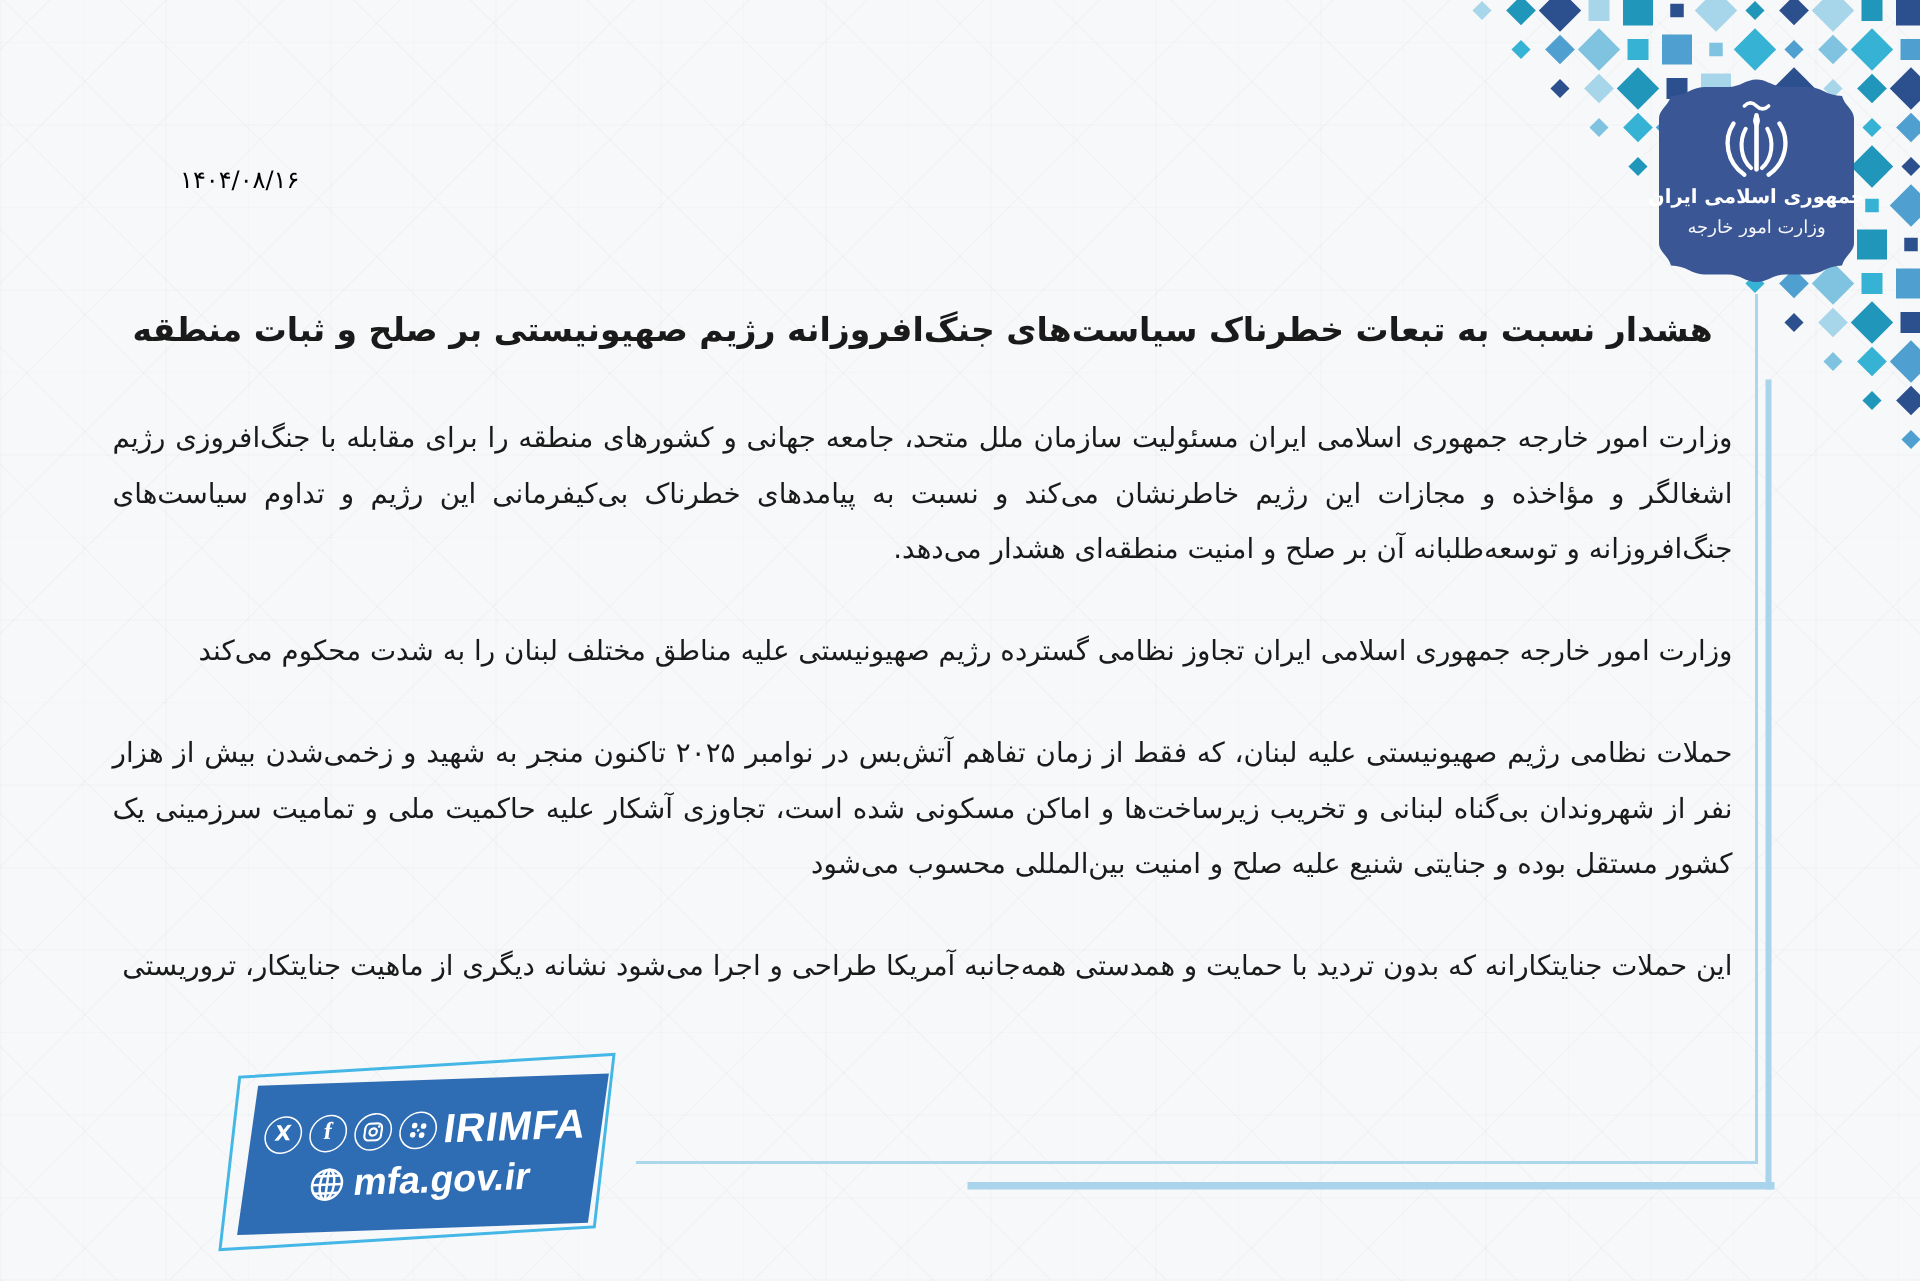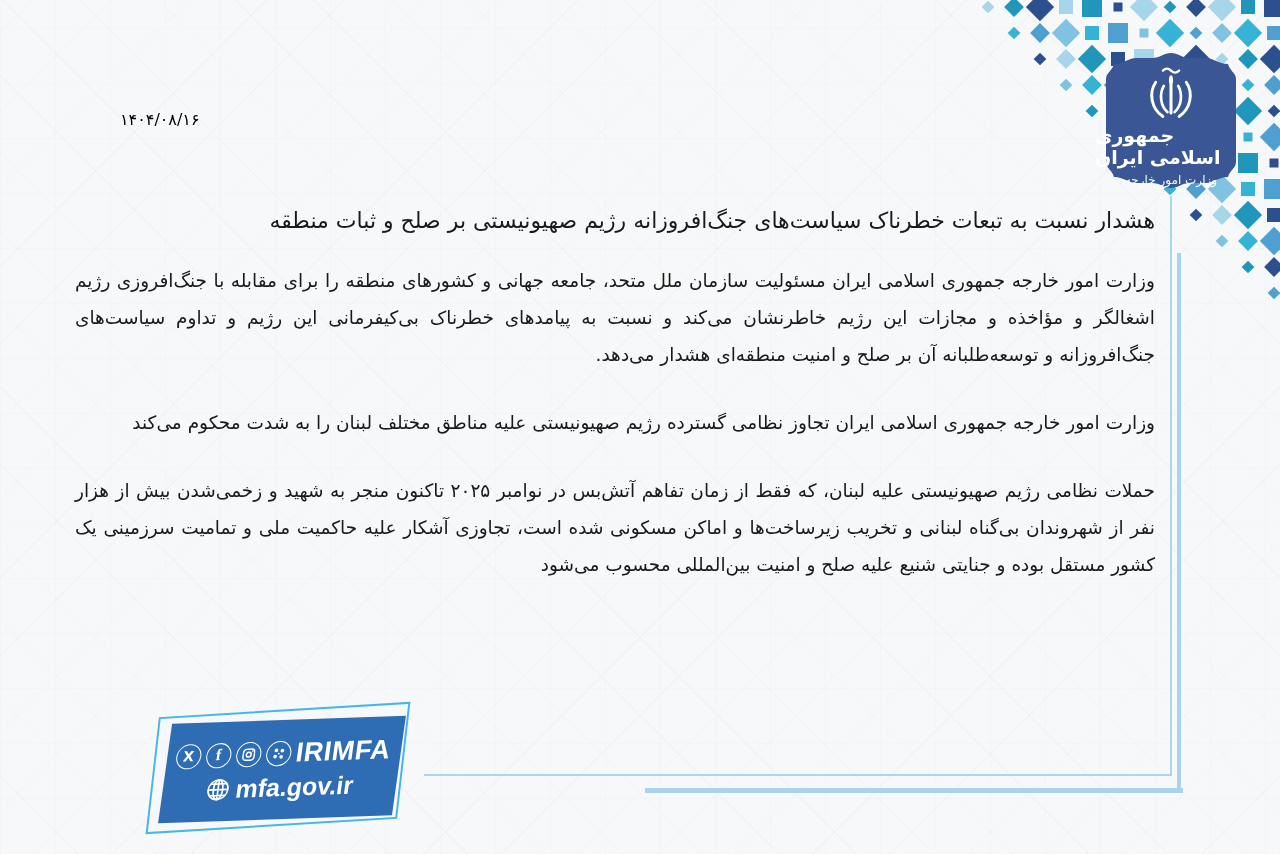--- a/index.html
+++ b/index.html
@@ -17,25 +17,25 @@
   
   .date{left:120px;top:110px;font-size:16px;color:#000000;direction:ltr;}
   
   #mosaic-wrap{right:0;top:0;width:325px;height:335px;}
   
   .badge{right:33px;top:50px;width:152px;height:142px;}
   .badge svg.shape{position:absolute;left:0;top:0;}
   .badge .inner{position:absolute;left:0;top:0;width:100%;height:100%;
     display:flex;flex-direction:column;align-items:center;color:#fff;}
   .badge .emblem{margin-top:16px;}
-  .badge .t1{font-size:19px;font-weight:bold;margin-top:2px;letter-spacing:0;}
+  .badge .t1{font-size:13px;font-weight:bold;margin-top:2px;letter-spacing:0;}
   .badge .t2{font-size:12px;margin-top:5px;opacity:.95;}
   
   .content{left:75px;top:204px;width:1080px;direction:rtl;color:#1a1a1a;}
-  .headline{font-size:22px;font-weight:normal;text-align:right;line-height:1.55;margin:0 0 24px 0;}
+  .headline{font-size:22px;font-weight:bold;text-align:center;line-height:1.55;margin:0 0 36px 0;}
   .content p{font-size:18.5px;line-height:37px;text-align:justify;margin:0 0 31px 0;}
   
   .v-thin{left:1170px;top:196px;width:2px;height:580px;background:#abd6ec;}
   .v-thick{left:1177px;top:253px;width:4px;height:540px;background:#a9d4ec;}
   .h-thin{left:424px;top:774px;width:748px;height:2px;background:#abd6ec;}
   .h-thick{left:645px;top:788px;width:538px;height:5px;background:#a9d4ec;}
   
   .banner-outline{left:152px;top:710px;width:248px;height:112px;border:2px solid #45b7e6;
     transform:rotate(-3.5deg) skewX(-10deg);background:transparent;}
   .banner-box{left:165px;top:720px;width:234px;height:99px;background:#2e6cb4;
@@ -154,20 +154,21 @@
   </div>
 </div>
 
 <div class="abs date">۱۴۰۴/۰۸/۱۶</div>
 
 <div class="abs content">
   <h1 class="headline">هشدار نسبت به تبعات خطرناک سیاست‌های جنگ‌افروزانه رژیم صهیونیستی بر صلح و ثبات منطقه</h1>
   <p>وزارت امور خارجه جمهوری اسلامی ایران مسئولیت سازمان ملل متحد، جامعه جهانی و کشورهای منطقه را برای مقابله با جنگ‌افروزی رژیم اشغالگر و مؤاخذه و مجازات این رژیم خاطرنشان می‌کند و نسبت به پیامدهای خطرناک بی‌کیفرمانی این رژیم و تداوم سیاست‌های جنگ‌افروزانه و توسعه‌طلبانه آن بر صلح و امنیت منطقه‌ای هشدار می‌دهد.</p>
   <p>وزارت امور خارجه جمهوری اسلامی ایران تجاوز نظامی گسترده رژیم صهیونیستی علیه مناطق مختلف لبنان را به شدت محکوم می‌کند</p>
   <p>حملات نظامی رژیم صهیونیستی علیه لبنان، که فقط از زمان تفاهم آتش‌بس در نوامبر ۲۰۲۵ تاکنون منجر به شهید و زخمی‌شدن بیش از هزار نفر از شهروندان بی‌گناه لبنانی و تخریب زیرساخت‌ها و اماکن مسکونی شده است، تجاوزی آشکار علیه حاکمیت ملی و تمامیت سرزمینی یک کشور مستقل بوده و جنایتی شنیع علیه صلح و امنیت بین‌المللی محسوب می‌شود</p>
+  <p>این حملات جنایتکارانه که بدون تردید با حمایت و همدستی همه‌جانبه آمریکا طراحی و اجرا می‌شود نشانه دیگری از ماهیت جنایتکار، تروریستی</p>
 </div>
 
 <div class="abs v-thin"></div>
 <div class="abs v-thick"></div>
 <div class="abs h-thin"></div>
 <div class="abs h-thick"></div>
 
 <div class="abs banner-outline"></div>
 <div class="abs banner-box">
   <div class="brow">

